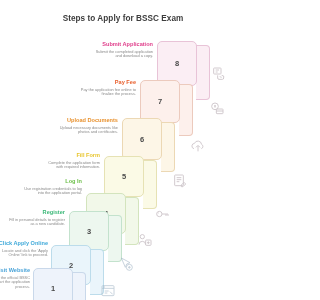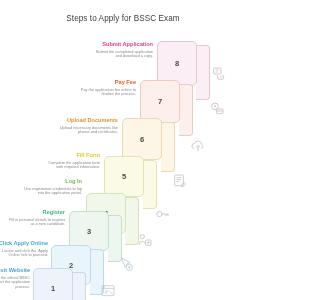--- a/index.html
+++ b/index.html
@@ -8,21 +8,21 @@
     background:#ffffff;
     font-family:"Liberation Sans", sans-serif;
     overflow:hidden;
     position:relative;
   }
   #page-title{
     position:absolute;
     top:14px;left:0;width:246px;
     text-align:center;
     font-size:8.2px;
-    font-weight:normal;
+    font-weight:bold;
     color:#3d3d3d;
     letter-spacing:0.05px;
   }
   .step{
     position:absolute;
   }
   
   .block{
     position:absolute;
     border-radius:5px 5px 5px 5px;

